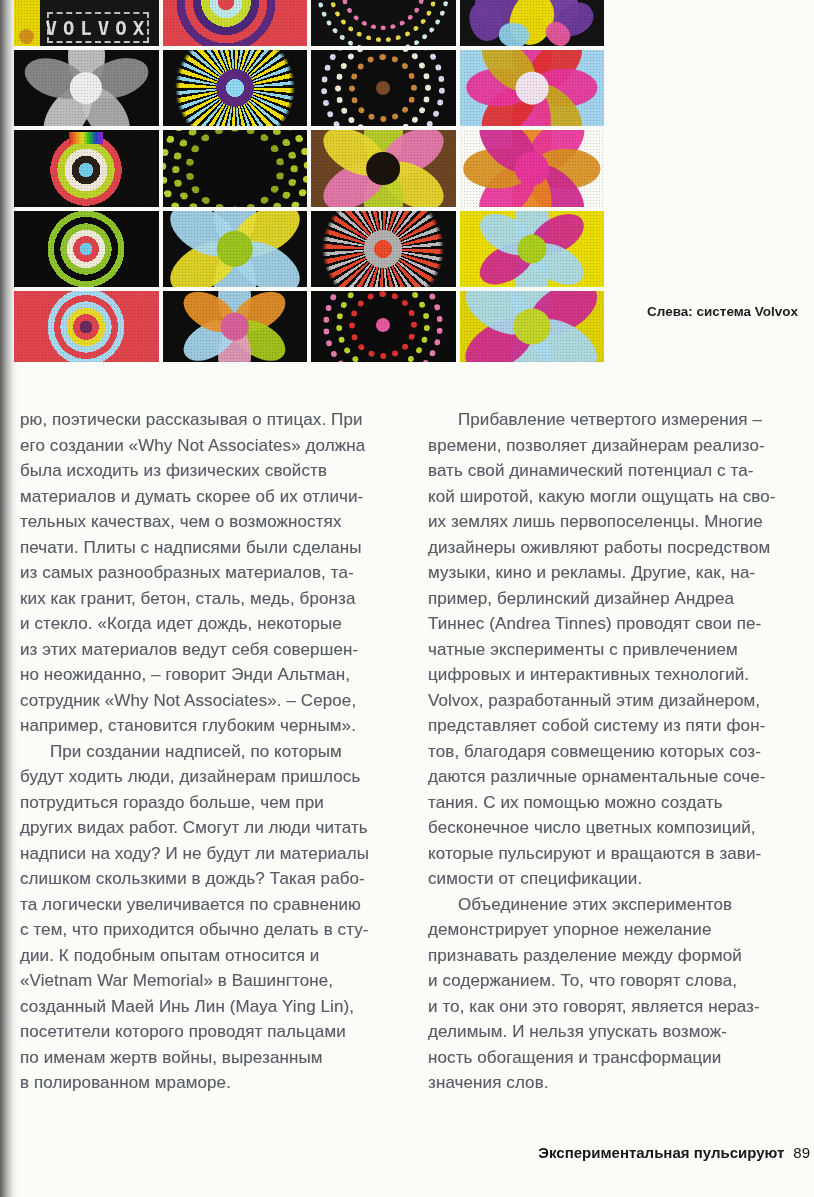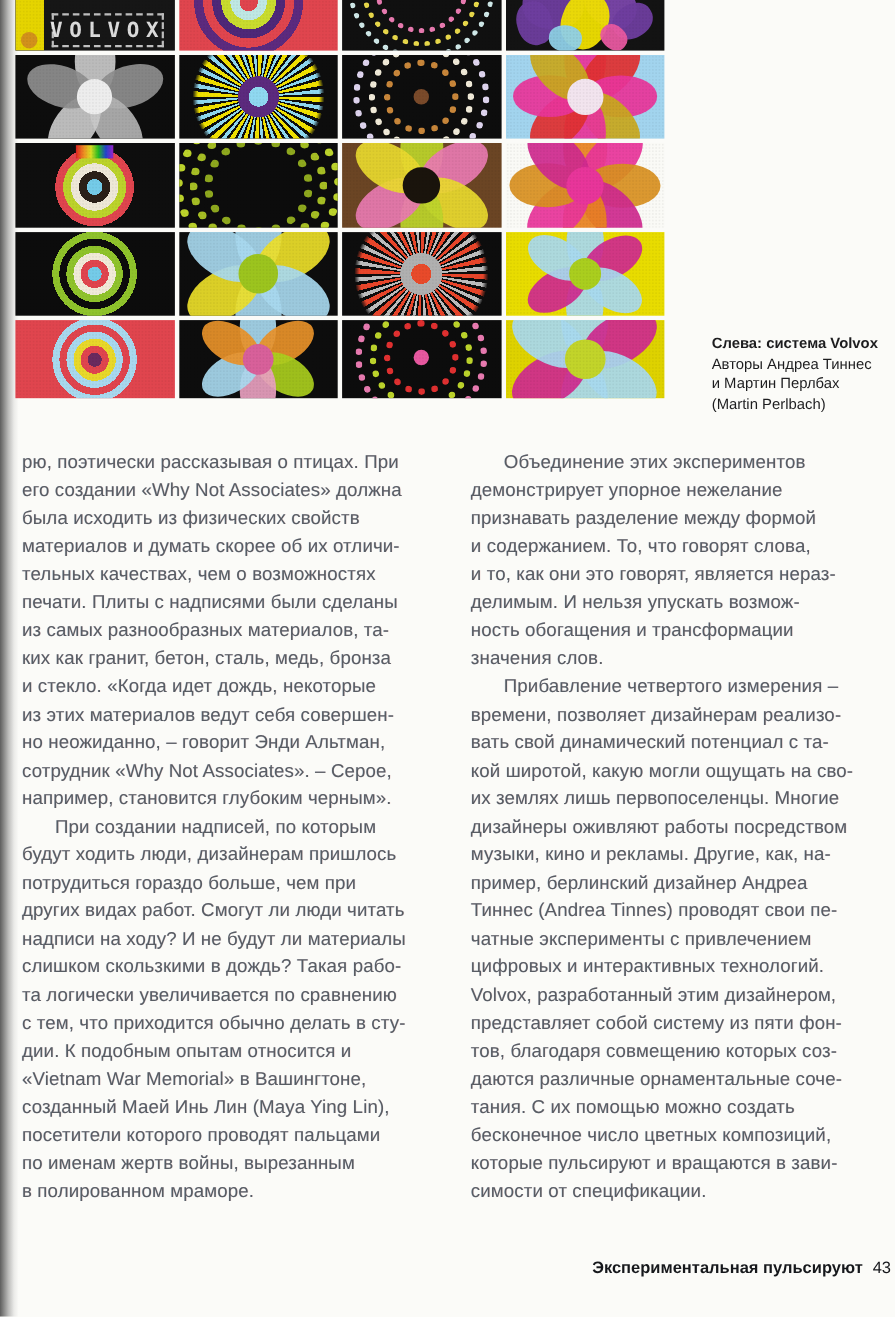--- a/index.html
+++ b/index.html
@@ -197,23 +197,20 @@
       <div style="position: absolute; left: 50%; top: 50%; width: 42.6px; height: 73.84px; margin-left: -21.3px; margin-top: -73.84px; transform-origin: 50% 100%; transform: rotate(180deg); border-radius: 50%; background: rgb(168, 216, 238); opacity: 0.93;"></div>
       <div style="position: absolute; left: 50%; top: 50%; width: 42.6px; height: 73.84px; margin-left: -21.3px; margin-top: -73.84px; transform-origin: 50% 100%; transform: rotate(240deg); border-radius: 50%; background: rgb(207, 42, 142); opacity: 0.93;"></div>
       <div style="position: absolute; left: 50%; top: 50%; width: 42.6px; height: 73.84px; margin-left: -21.3px; margin-top: -73.84px; transform-origin: 50% 100%; transform: rotate(300deg); border-radius: 50%; background: rgb(168, 216, 238); opacity: 0.93;"></div>
       <div style="position: absolute; left: 50%; top: 50%; transform: translate(-50%, -50%); width: 36.92px; height: 36.92px; border-radius: 50%; background: rgb(194, 212, 42);"></div>
       <div style="position: absolute; inset: 0px; pointer-events: none; background-image: radial-gradient(rgba(0, 0, 0, 0.18) 22%, transparent 26%); background-size: 3px 3px;"></div>
     </div>
   </div>
 
 <div class="caption">
   <div class="caption-title">Слева: система Volvox</div>
-  <div class="caption-lines">Авторы Андреа Тиннес
-и Мартин Перлбах
-(Martin Perlbach)</div>
 </div>
 
 <div class="col col-left">
   <p>рю, поэтически рассказывая о птицах. При
 его создании «Why Not Associates» должна
 была исходить из физических свойств
 материалов и думать скорее об их отличи-
 тельных качествах, чем о возможностях
 печати. Плиты с надписями были сделаны
 из самых разнообразных материалов, та-
@@ -233,44 +230,44 @@
 с тем, что приходится обычно делать в сту-
 дии. К подобным опытам относится и
 «Vietnam War Memorial» в Вашингтоне,
 созданный Маей Инь Лин (Maya Ying Lin),
 посетители которого проводят пальцами
 по именам жертв войны, вырезанным
 в полированном мраморе.</p>
 </div>
 
 <div class="col col-right">
-  <p class="indent">Объединение этих экспериментов
-демонстрирует упорное нежелание
-признавать разделение между формой
-и содержанием. То, что говорят слова,
-и то, как они это говорят, является нераз-
-делимым. И нельзя упускать возмож-
-ность обогащения и трансформации
-значения слов.</p>
   <p class="indent">Прибавление четвертого измерения –
 времени, позволяет дизайнерам реализо-
 вать свой динамический потенциал с та-
 кой широтой, какую могли ощущать на сво-
 их землях лишь первопоселенцы. Многие
 дизайнеры оживляют работы посредством
 музыки, кино и рекламы. Другие, как, на-
 пример, берлинский дизайнер Андреа
 Тиннес (Andrea Tinnes) проводят свои пе-
 чатные эксперименты с привлечением
 цифровых и интерактивных технологий.
 Volvox, разработанный этим дизайнером,
 представляет собой систему из пяти фон-
 тов, благодаря совмещению которых соз-
 даются различные орнаментальные соче-
 тания. С их помощью можно создать
 бесконечное число цветных композиций,
 которые пульсируют и вращаются в зави-
 симости от спецификации.</p>
+  <p class="indent">Объединение этих экспериментов
+демонстрирует упорное нежелание
+признавать разделение между формой
+и содержанием. То, что говорят слова,
+и то, как они это говорят, является нераз-
+делимым. И нельзя упускать возмож-
+ность обогащения и трансформации
+значения слов.</p>
 </div>
 
 <div class="footer">
-  <span class="footer-label">Экспериментальная пульсируют</span><span class="footer-num">43</span>
+  <span class="footer-label">Экспериментальная пульсируют</span><span class="footer-num">89</span>
 </div>
 
 </body></html>

